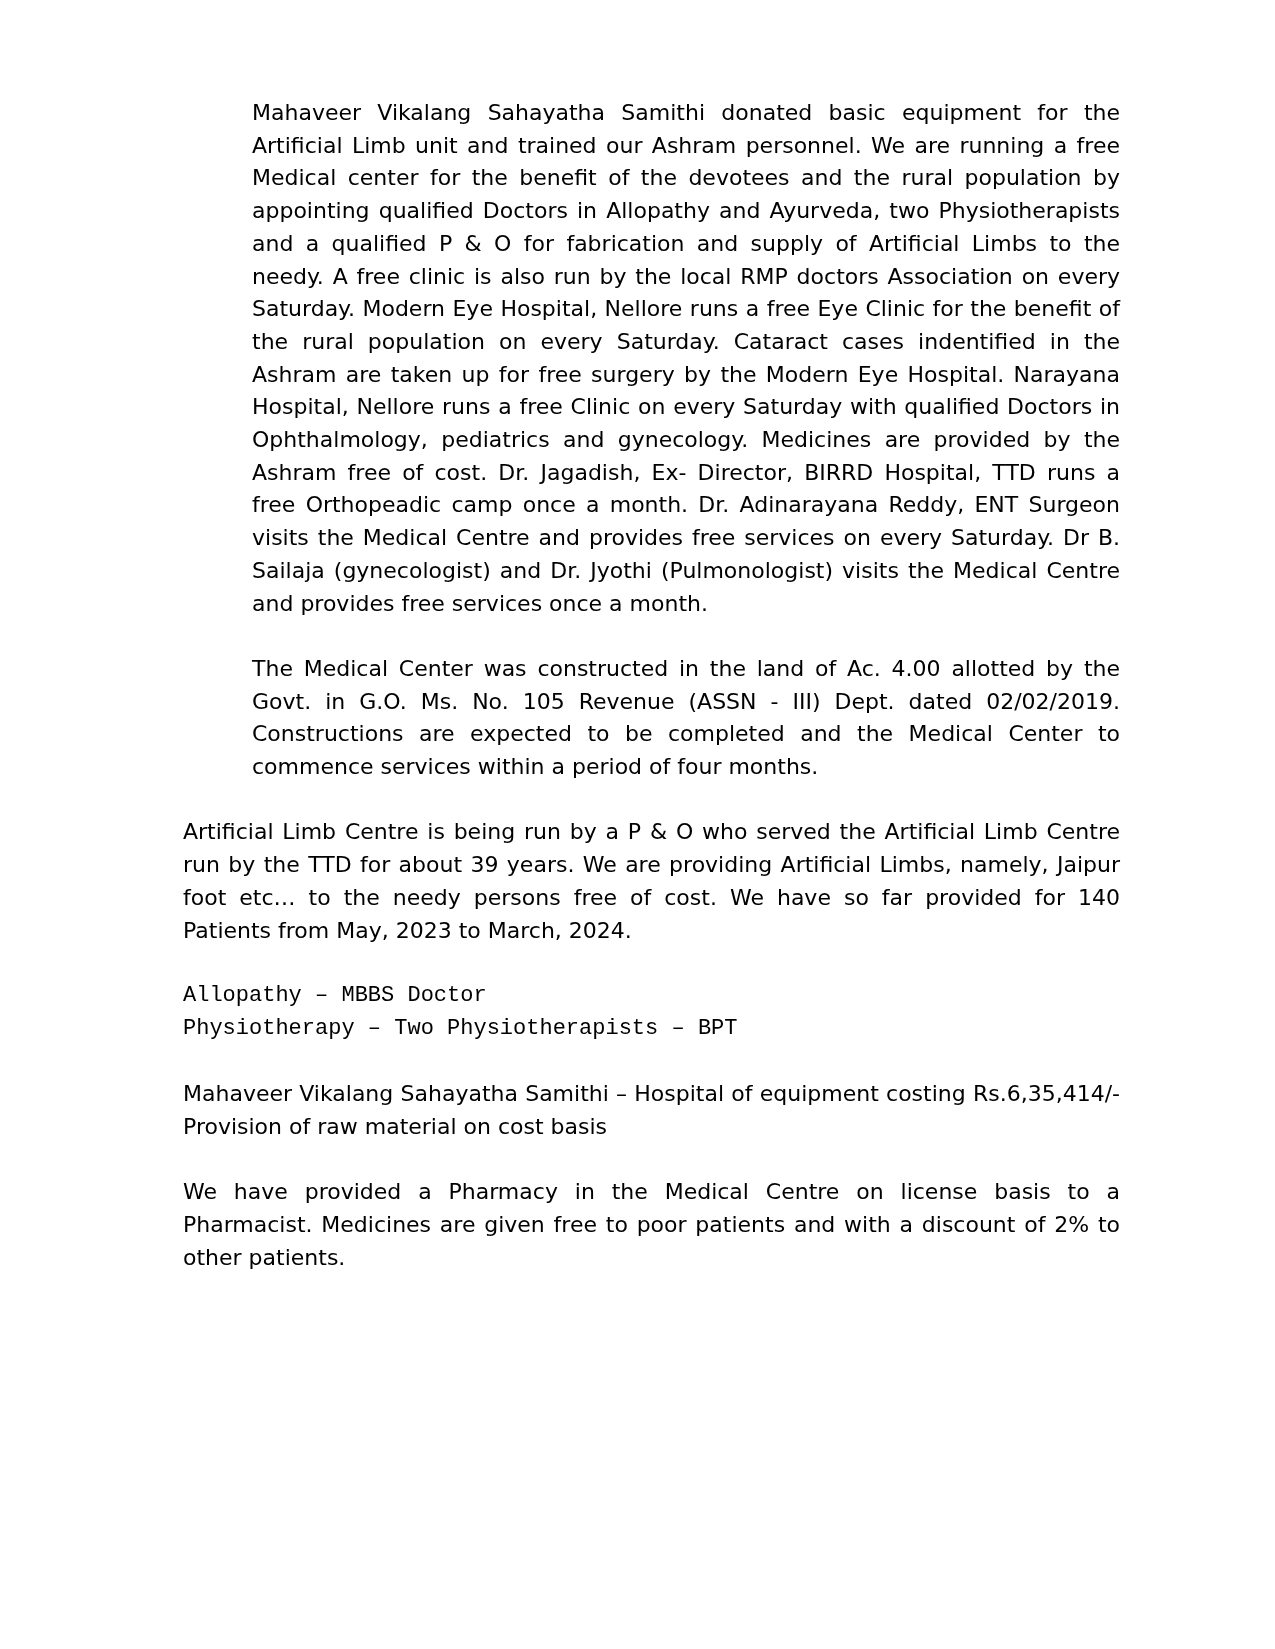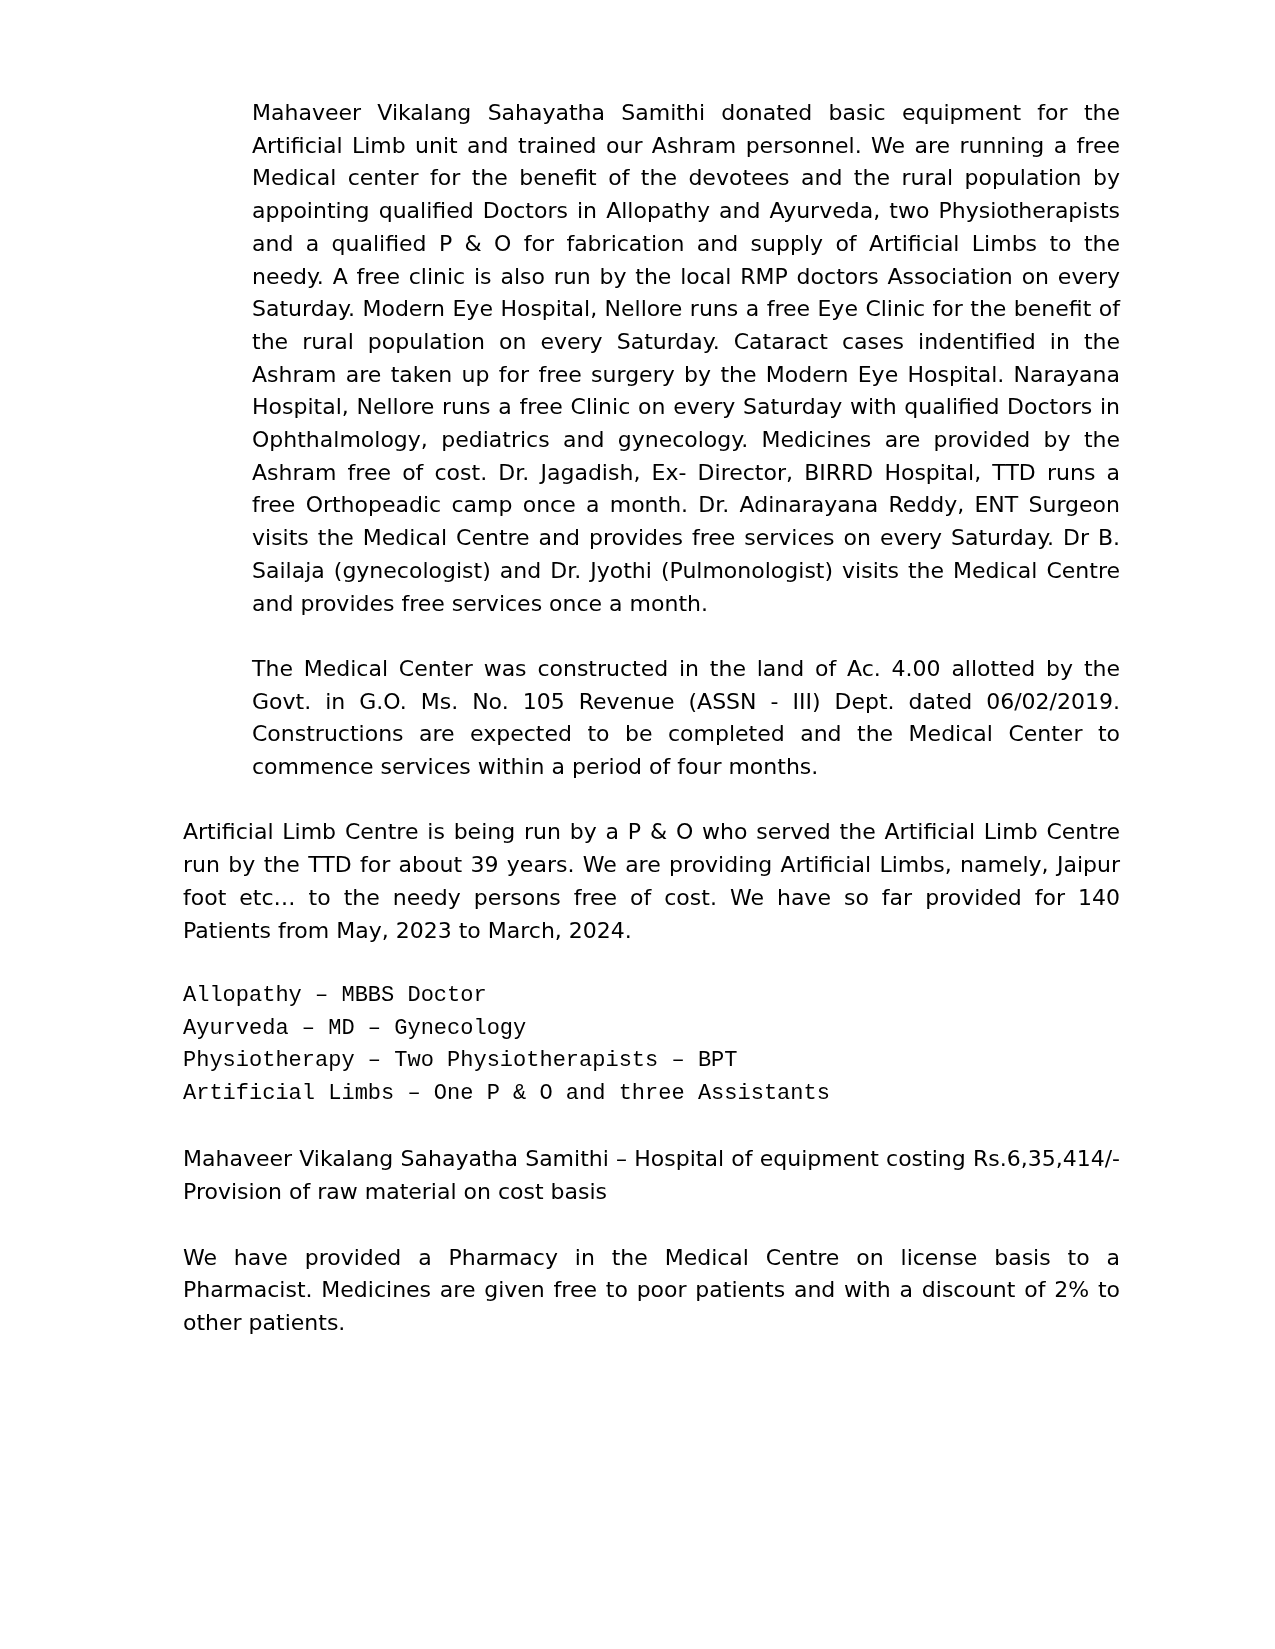--- a/index.html
+++ b/index.html
@@ -38,29 +38,27 @@
     text-align: left;
   }
 </style>
 </head>
 <body>
 
 <div class="page">
 
   <p class="para indent">Mahaveer Vikalang Sahayatha Samithi donated basic equipment for the Artificial Limb unit and trained our Ashram personnel. We are running a free Medical center for the benefit of the devotees and the rural population by appointing qualified Doctors in Allopathy and Ayurveda, two Physiotherapists and a qualified P &amp; O for fabrication and supply of Artificial Limbs to the needy. A free clinic is also run by the local RMP doctors Association on every Saturday. Modern Eye Hospital, Nellore runs a free Eye Clinic for the benefit of the rural population on every Saturday. Cataract cases indentified in the Ashram are taken up for free surgery by the Modern Eye Hospital. Narayana Hospital, Nellore runs a free Clinic on every Saturday with qualified Doctors in Ophthalmology, pediatrics and gynecology. Medicines are provided by the Ashram free of cost. Dr. Jagadish, Ex- Director, BIRRD Hospital, TTD runs a free Orthopeadic camp once a month. Dr. Adinarayana Reddy, ENT Surgeon visits the Medical Centre and provides free services on every Saturday. Dr B. Sailaja (gynecologist) and Dr. Jyothi (Pulmonologist) visits the Medical Centre and provides free services once a month.</p>
 
-  <p class="para indent">The Medical Center was constructed in the land of Ac. 4.00 allotted by the Govt. in G.O. Ms. No. 105 Revenue (ASSN - III) Dept. dated 06/02/2019. Constructions are expected to be completed and the Medical Center to commence services within a period of four months.</p>
+  <p class="para indent">The Medical Center was constructed in the land of Ac. 4.00 allotted by the Govt. in G.O. Ms. No. 105 Revenue (ASSN - III) Dept. dated 02/02/2019. Constructions are expected to be completed and the Medical Center to commence services within a period of four months.</p>
 
   <p class="para">Artificial Limb Centre is being run by a P &amp; O who served the Artificial Limb Centre run by the TTD for about 39 years. We are providing Artificial Limbs, namely, Jaipur foot etc… to the needy persons free of cost. We have so far provided for 140 Patients from May, 2023 to March, 2024.</p>
 
 
   <div class="staff-list">
     <p class="para">Allopathy – MBBS Doctor</p>
-    <p class="para">Ayurveda – MD – Gynecology</p>
     <p class="para">Physiotherapy – Two Physiotherapists – BPT</p>
-    <p class="para">Artificial Limbs – One P &amp; O and three Assistants</p>
   </div>
 
   <p class="para">Mahaveer Vikalang Sahayatha Samithi – Hospital of equipment costing Rs.6,35,414/- Provision of raw material on cost basis</p>
 
   <p class="para">We have provided a Pharmacy in the Medical Centre on license basis to a Pharmacist. Medicines are given free to poor patients and with a discount of 2% to other patients.</p>
 
 </div>
 
 </body></html>

